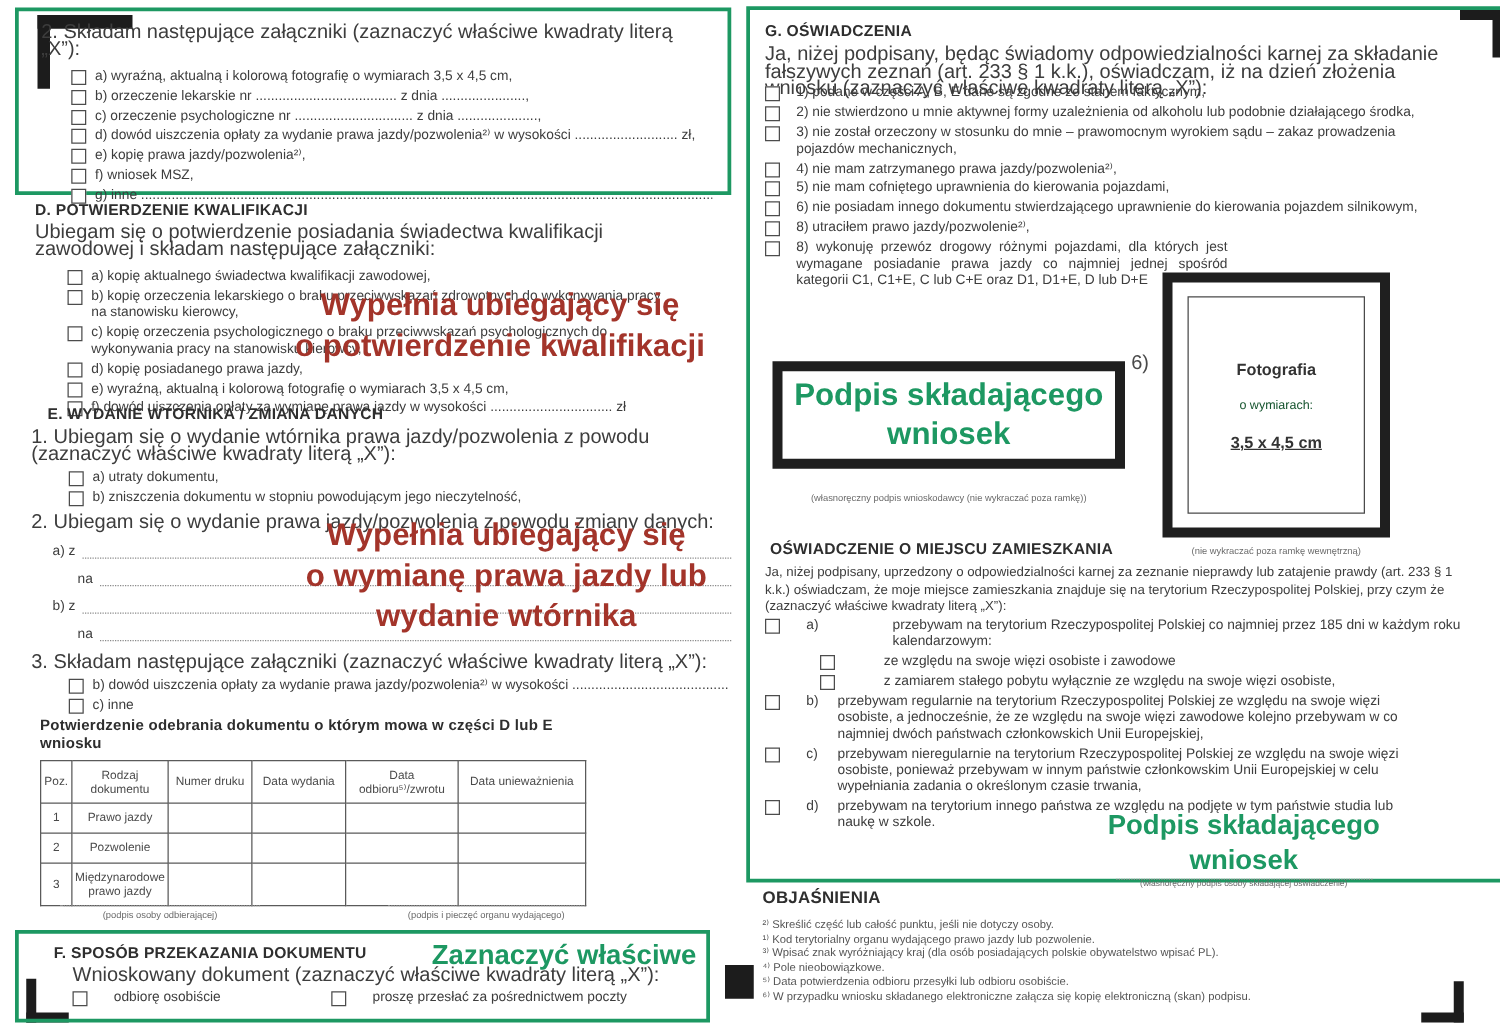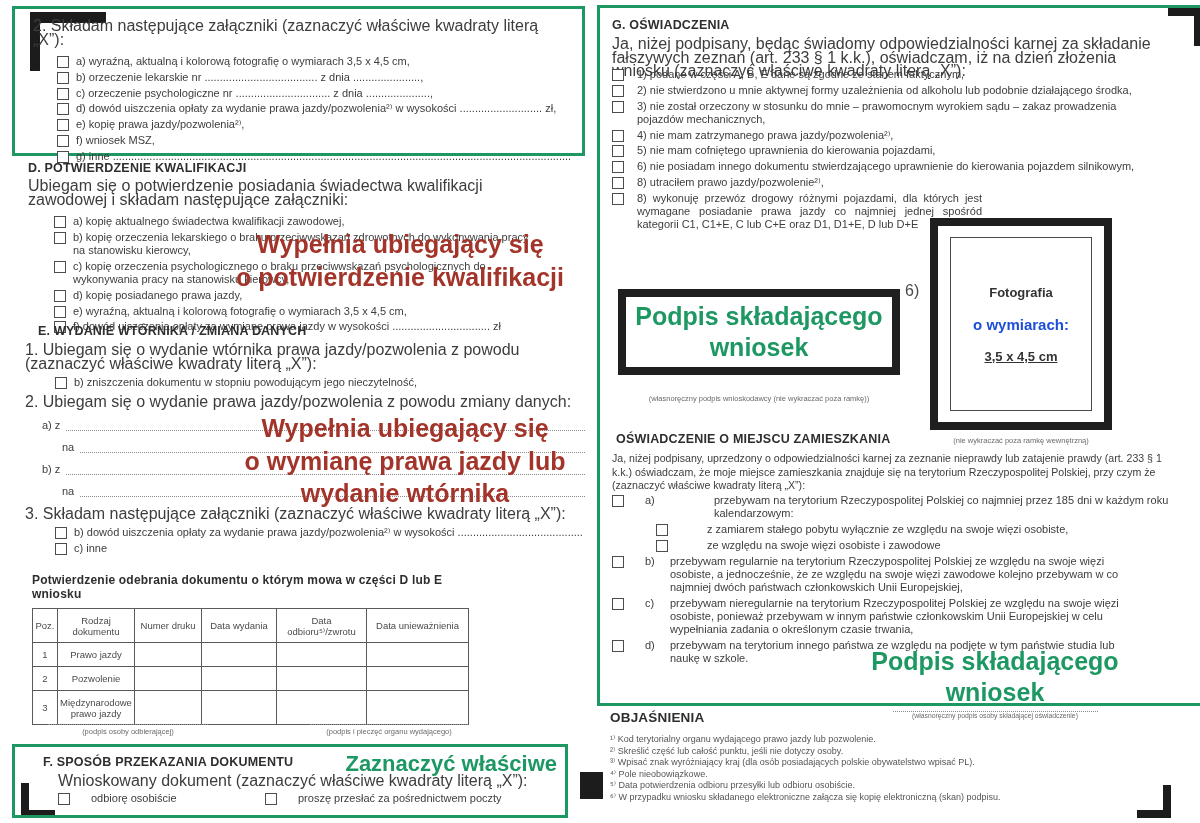--- a/index.html
+++ b/index.html
@@ -8,21 +8,21 @@
           font-family:"Liberation Sans","DejaVu Sans",sans-serif;color:var(--ink);}
   .abs{position:absolute;}
   .hdr{font-weight:bold;font-size:12.5px;color:#2e2e2e;letter-spacing:.2px;}
   .txt{font-size:16px;line-height:13.5px;}
   .row{display:flex;align-items:flex-start;gap:7px;margin-bottom:2.6px;}
   .cb{width:10px;height:10px;border:1.3px solid #4c4c4c;background:#fff;flex:none;margin-top:1px;}
   .lbl{font-size:11px;line-height:13.2px;}
   .letter{font-size:11px;flex:none;width:18px;}
   .greenbox{border:3px solid var(--green);background:transparent;box-sizing:border-box;}
   .red-note{color:var(--red);font-weight:bold;font-size:25px;line-height:1.3;text-align:center;}
-  .green-note{color:var(--green);font-weight:bold;font-size:25px;line-height:1.25;text-align:center;}
+  .green-note{color:var(--green);font-weight:bold;font-size:22px;line-height:1.25;text-align:center;}
   .caption{font-size:7.5px;color:#6a6a6a;text-align:center;}
   .leader{flex:1;border-bottom:1.3px dotted #8a8a8a;height:10px;margin-left:6px;}
   .fill{display:flex;align-items:flex-end;margin-bottom:10px;}
   .flabel{font-size:11px;flex:none;}
   table.doc{border-collapse:collapse;table-layout:fixed;}
   table.doc th,table.doc td{border:1.3px solid #5a5a5a;font-size:9.5px;font-weight:normal;
      text-align:center;vertical-align:middle;padding:2px;color:#4a4a4a;}
   .thickbox{border:8px solid #1f1f1f;background:#fff;box-sizing:border-box;display:flex;
      align-items:center;justify-content:center;}
   .mark{position:absolute;}
@@ -101,20 +101,24 @@
         <span class="cb"></span>
         <span class="lbl">f) dowód uiszczenia opłaty za wymianę prawa jazdy w wysokości ................................ zł</span>
         </div>
     </div>
   </div>
 
   <div class="abs" style="left:25px;top:324px;width:560px;">
     <div class="hdr" style="margin-left:13px;">E. WYDANIE WTÓRNIKA / ZMIANA DANYCH</div>
     <div class="txt" style="margin-top:5px;">1. Ubiegam się o wydanie wtórnika prawa jazdy/pozwolenia z powodu (zaznaczyć właściwe kwadraty literą „X”):</div>
     <div style="margin-left:30px;margin-top:6px;">
+      <div class="row">
+        <span class="cb"></span>
+        <span class="lbl">a) utraty dokumentu,</span>
+        </div>
       <div class="row">
         <span class="cb"></span>
         <span class="lbl">b) zniszczenia dokumentu w stopniu powodującym jego nieczytelność,</span>
         </div>
     </div>
     <div class="txt" style="margin-top:6px;">2. Ubiegam się o wydanie prawa jazdy/pozwolenia z powodu zmiany danych:</div>
     <div style="margin-top:10px;">
       <div class="fill" style="margin-left:17px;">
         <span class="flabel">a) z</span>
         <span class="leader"></span>
@@ -269,42 +273,42 @@
     <div class="abs thickbox" style="left:18px;top:281px;width:282px;height:86px;">
       <span class="green-note" style="font-size:25px;">Podpis składającego wniosek</span>
     </div>
     <div class="abs txt" style="left:305px;top:276px;font-size:16px;color:#4a4a4a;">6)</div>
     <div class="abs caption" style="left:14px;top:386px;width:290px;">(własnoręczny podpis wnioskodawcy (nie wykraczać poza ramkę))</div>
 
     <div class="abs thickbox" style="left:330px;top:210px;width:182px;height:212px;">
       <div style="border:1.5px solid #4a4a4a;width:140px;height:172px;display:flex;flex-direction:column;
                   align-items:center;justify-content:center;gap:16px;">
         <div style="font-weight:bold;font-size:13px;color:#333;">Fotografia</div>
-        <div style="font-weight:bold;font-size:15px;color:#1d4ed8;">o wymiarach:</div>
+        <div style="font-weight:normal;font-size:10px;color:#14532d;">o wymiarach:</div>
         <div style="font-weight:bold;font-size:13px;color:#333;text-decoration:underline;">3,5 x 4,5 cm</div>
       </div>
     </div>
     <div class="abs caption" style="left:330px;top:428px;width:182px;">(nie wykraczać poza ramkę wewnętrzną)</div>
 
     <div class="abs hdr" style="left:16px;top:424px;">OŚWIADCZENIE O MIEJSCU ZAMIESZKANIA</div>
     <div class="abs txt" style="left:12px;top:444px;width:558px;font-size:10.6px;">Ja, niżej podpisany, uprzedzony o odpowiedzialności karnej za zeznanie nieprawdy lub zatajenie prawdy  (art. 233 § 1 k.k.) oświadczam, że moje miejsce zamieszkania znajduje się na terytorium Rzeczypospolitej Polskiej, przy czym że (zaznaczyć właściwe kwadraty literą „X”):</div>
 
     <div class="abs" style="left:12px;top:486px;width:558px;">
       <div class="row">
         <span class="cb"></span>
         <span class="letter" style="margin-left:14px;">a)</span>
         <span class="lbl" style="width:470px;margin-left:44px;">przebywam na terytorium Rzeczypospolitej Polskiej co najmniej przez 185 dni w każdym roku kalendarzowym:</span>
         </div>
       <div class="row" style="margin-left:44px;">
         <span class="cb"></span>
+        <span class="lbl" style="margin-left:32px;">ze względu na swoje więzi osobiste i zawodowe</span>
+        </div>
+      <div class="row" style="margin-left:44px;">
+        <span class="cb"></span>
         <span class="lbl" style="margin-left:32px;">z zamiarem stałego pobytu wyłącznie ze względu na swoje więzi osobiste,</span>
-        </div>
-      <div class="row" style="margin-left:44px;">
-        <span class="cb"></span>
-        <span class="lbl" style="margin-left:32px;">ze względu na swoje więzi osobiste i zawodowe</span>
         </div>
       <div class="row">
         <span class="cb"></span>
         <span class="letter" style="margin-left:14px;">b)</span>
         <span class="lbl" style="width:455px;">przebywam regularnie na terytorium Rzeczypospolitej Polskiej ze względu na swoje więzi osobiste, a jednocześnie, że ze względu na swoje więzi zawodowe kolejno przebywam w co najmniej dwóch państwach członkowskich Unii Europejskiej,</span>
         </div>
       <div class="row">
         <span class="cb"></span>
         <span class="letter" style="margin-left:14px;">c)</span>
         <span class="lbl" style="width:455px;">przebywam nieregularnie na terytorium Rzeczypospolitej Polskiej ze względu na swoje więzi osobiste, ponieważ przebywam w innym państwie członkowskim Unii Europejskiej w celu wypełniania zadania o określonym czasie trwania,</span>
@@ -320,22 +324,22 @@
       <div class="green-note">Podpis składającego</div>
       <div class="green-note">wniosek</div>
       <div class="dotline" style="width:205px;margin:2px auto 0;"></div>
       <div class="caption" style="font-size:6.8px;">(własnoręczny podpis osoby składającej oświadczenie)</div>
     </div>
   </div>
 
   <div class="abs" style="left:610px;top:710px;width:560px;">
     <div class="hdr" style="font-size:13.5px;">OBJAŚNIENIA</div>
     <div style="margin-top:9px;font-size:9px;line-height:11.6px;color:#555;">
+      <div>²⁾ Skreślić część lub całość punktu, jeśli nie dotyczy osoby.</div>
       <div>¹⁾ Kod terytorialny organu wydającego prawo jazdy lub pozwolenie.</div>
-      <div>²⁾ Skreślić część lub całość punktu, jeśli nie dotyczy osoby.</div>
       <div>³⁾ Wpisać znak wyróżniający kraj (dla osób posiadających polskie obywatelstwo wpisać PL).</div>
       <div>⁴⁾ Pole nieobowiązkowe.</div>
       <div>⁵⁾ Data potwierdzenia odbioru przesyłki lub odbioru osobiście.</div>
       <div>⁶⁾ W przypadku wniosku składanego elektroniczne załącza się kopię elektroniczną (skan) podpisu.</div>
     </div>
   </div>
 
 </div>
 
 </body></html>

